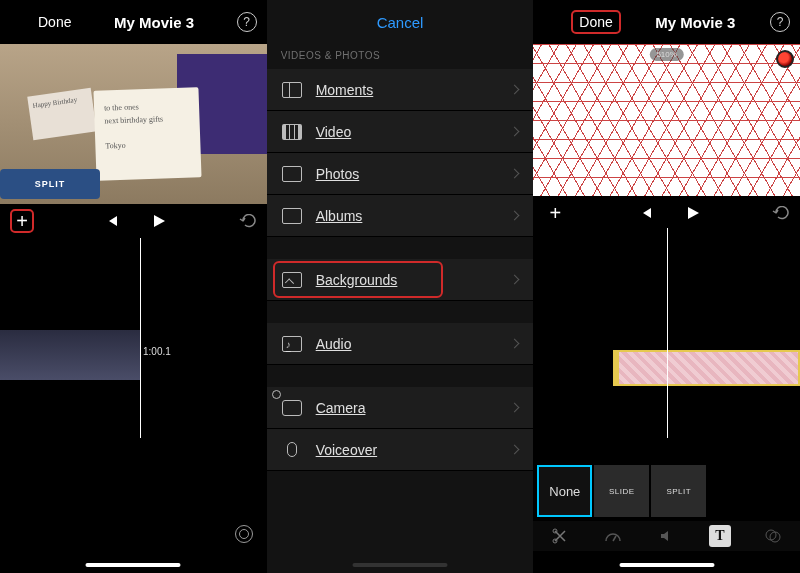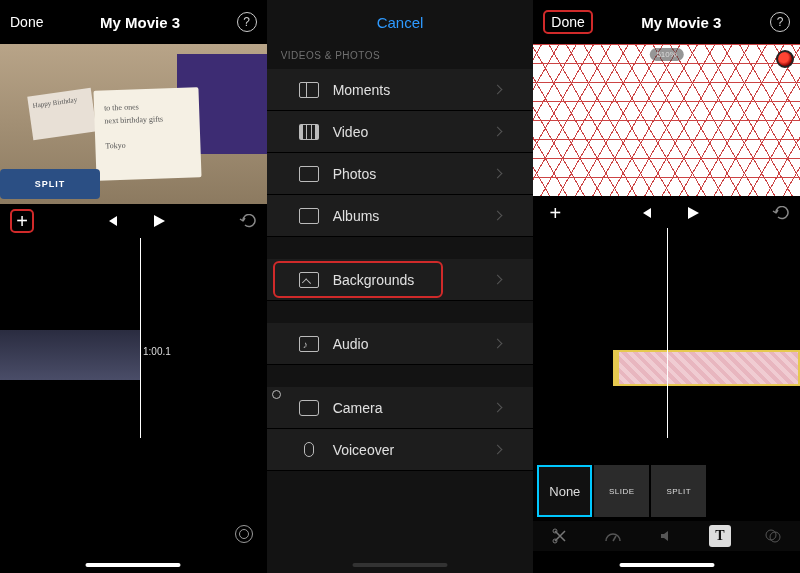--- a/index.html
+++ b/index.html
@@ -21,20 +21,21 @@
 
   
   .header {
     height: 44px;
     display: flex;
     align-items: center;
     justify-content: space-between;
     padding: 0 10px;
     color: #fff;
     font-size: 14px;
+    margin-left: 28px;
   }
   .header .title { font-weight: 600; font-size: 15px; }
   .help-icon {
     width: 20px; height: 20px;
     border: 1.2px solid #ccc;
     border-radius: 50%;
     display: flex; align-items: center; justify-content: center;
     font-size: 12px; color: #ccc;
   }
   .preview1 {
@@ -160,26 +161,27 @@
   .section-header {
     font-size:10px;
     color:#707070;
     letter-spacing:0.5px;
     padding: 6px 14px 8px;
   }
   .menu-row {
     height:42px;
     display:flex;
     align-items:center;
-    padding: 0 32px;
+    padding: 0 15px;
     background:#1d1d1d;
     border-bottom:1px solid #000;
     color:#e0e0e0;
     font-size:14px;
     position:relative;
+    text-decoration:underline;
   }
   .menu-row.standalone { margin-top: 22px; align-items: center; }
   .menu-icon {
     width:20px; height:16px;
     border:1.2px solid #bbb;
     margin-right:14px;
     border-radius:2px;
   }
   .menu-icon.moments::after{content:'';display:block;width:1px;height:100%;background:#bbb;margin-left:6px;}
   .menu-icon.film { position: relative; border-width:1.2px 4px; }

